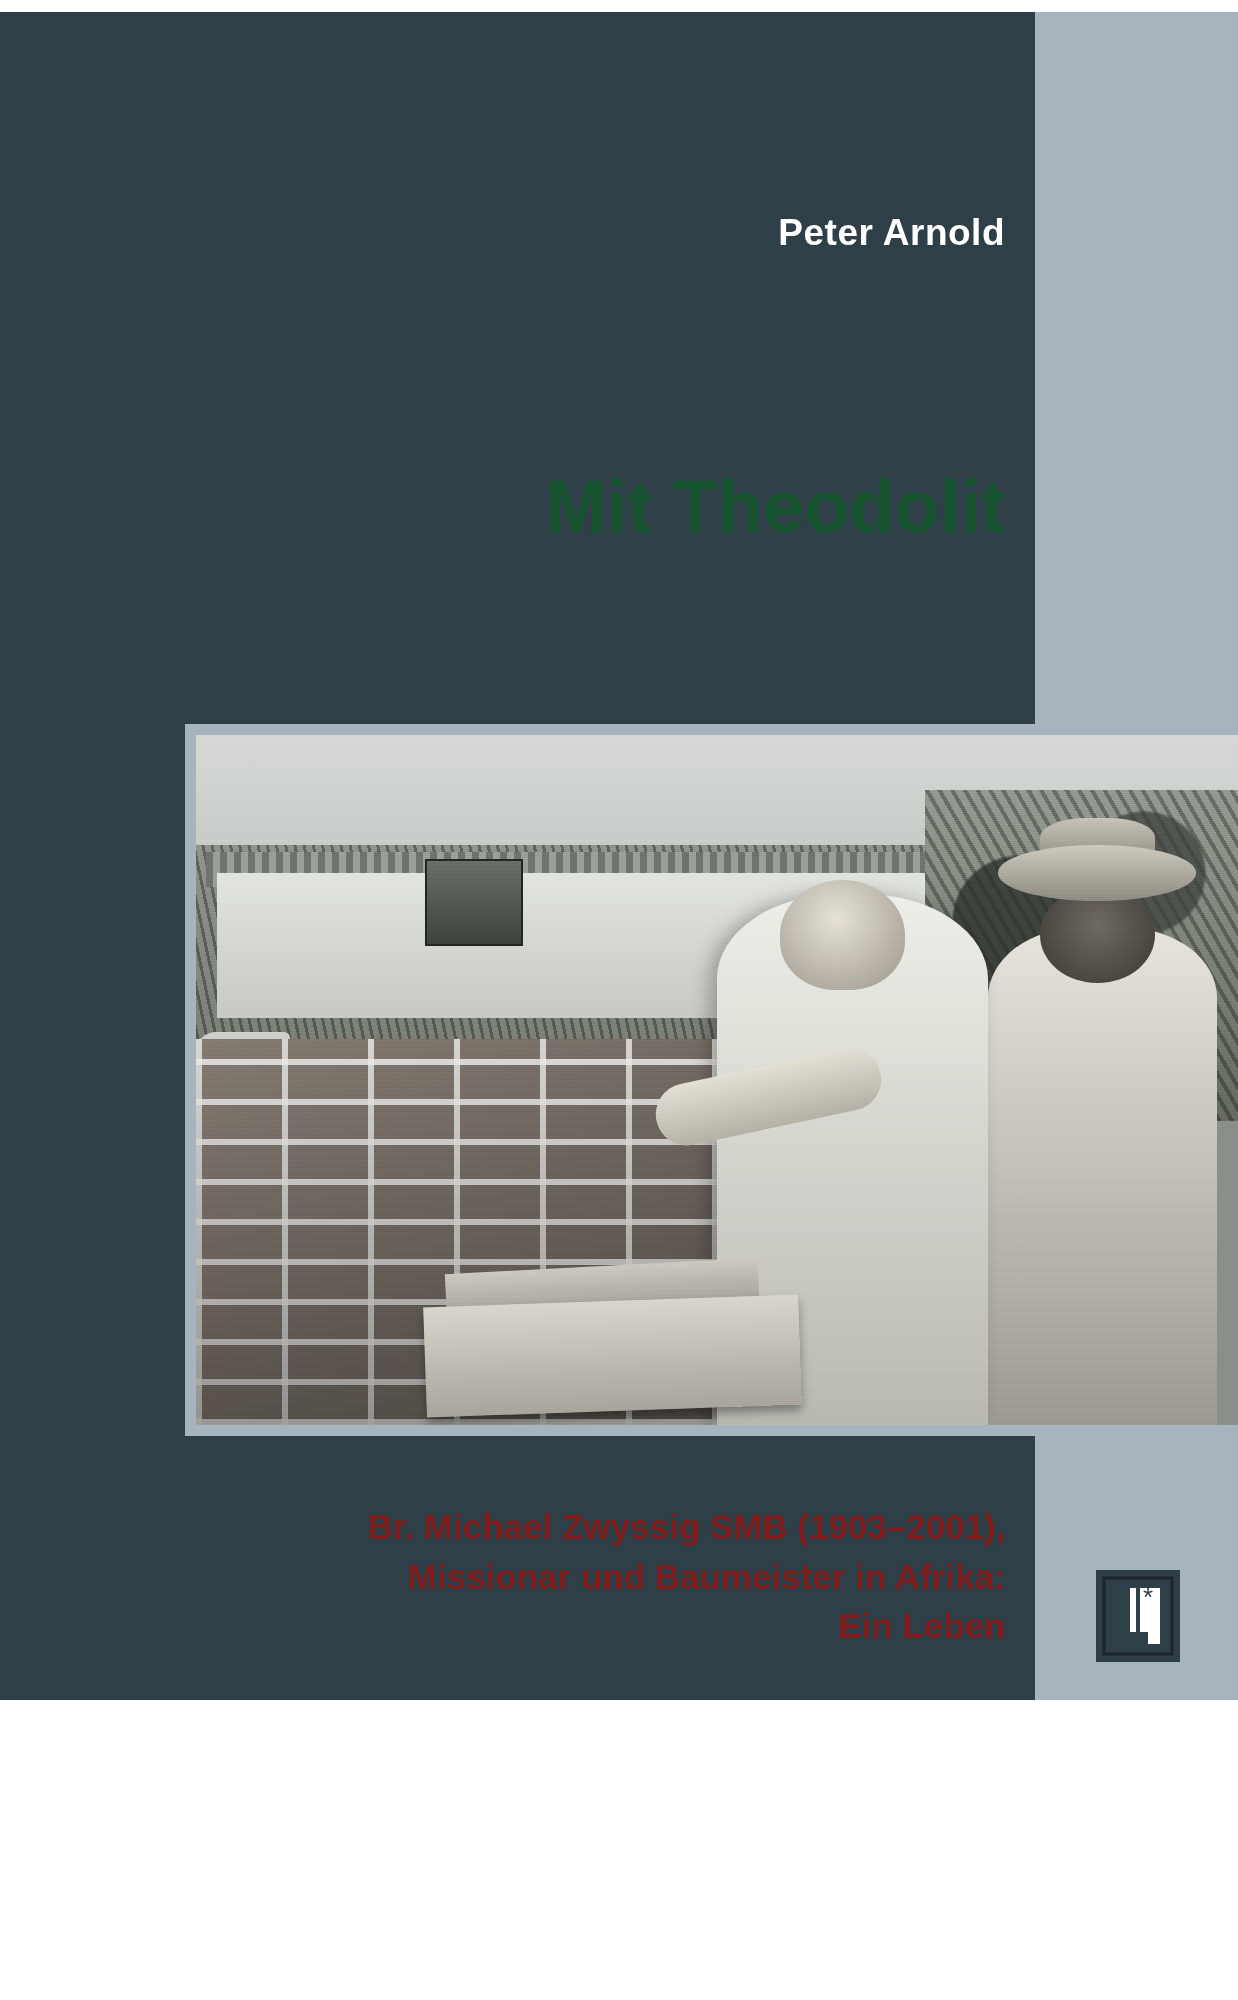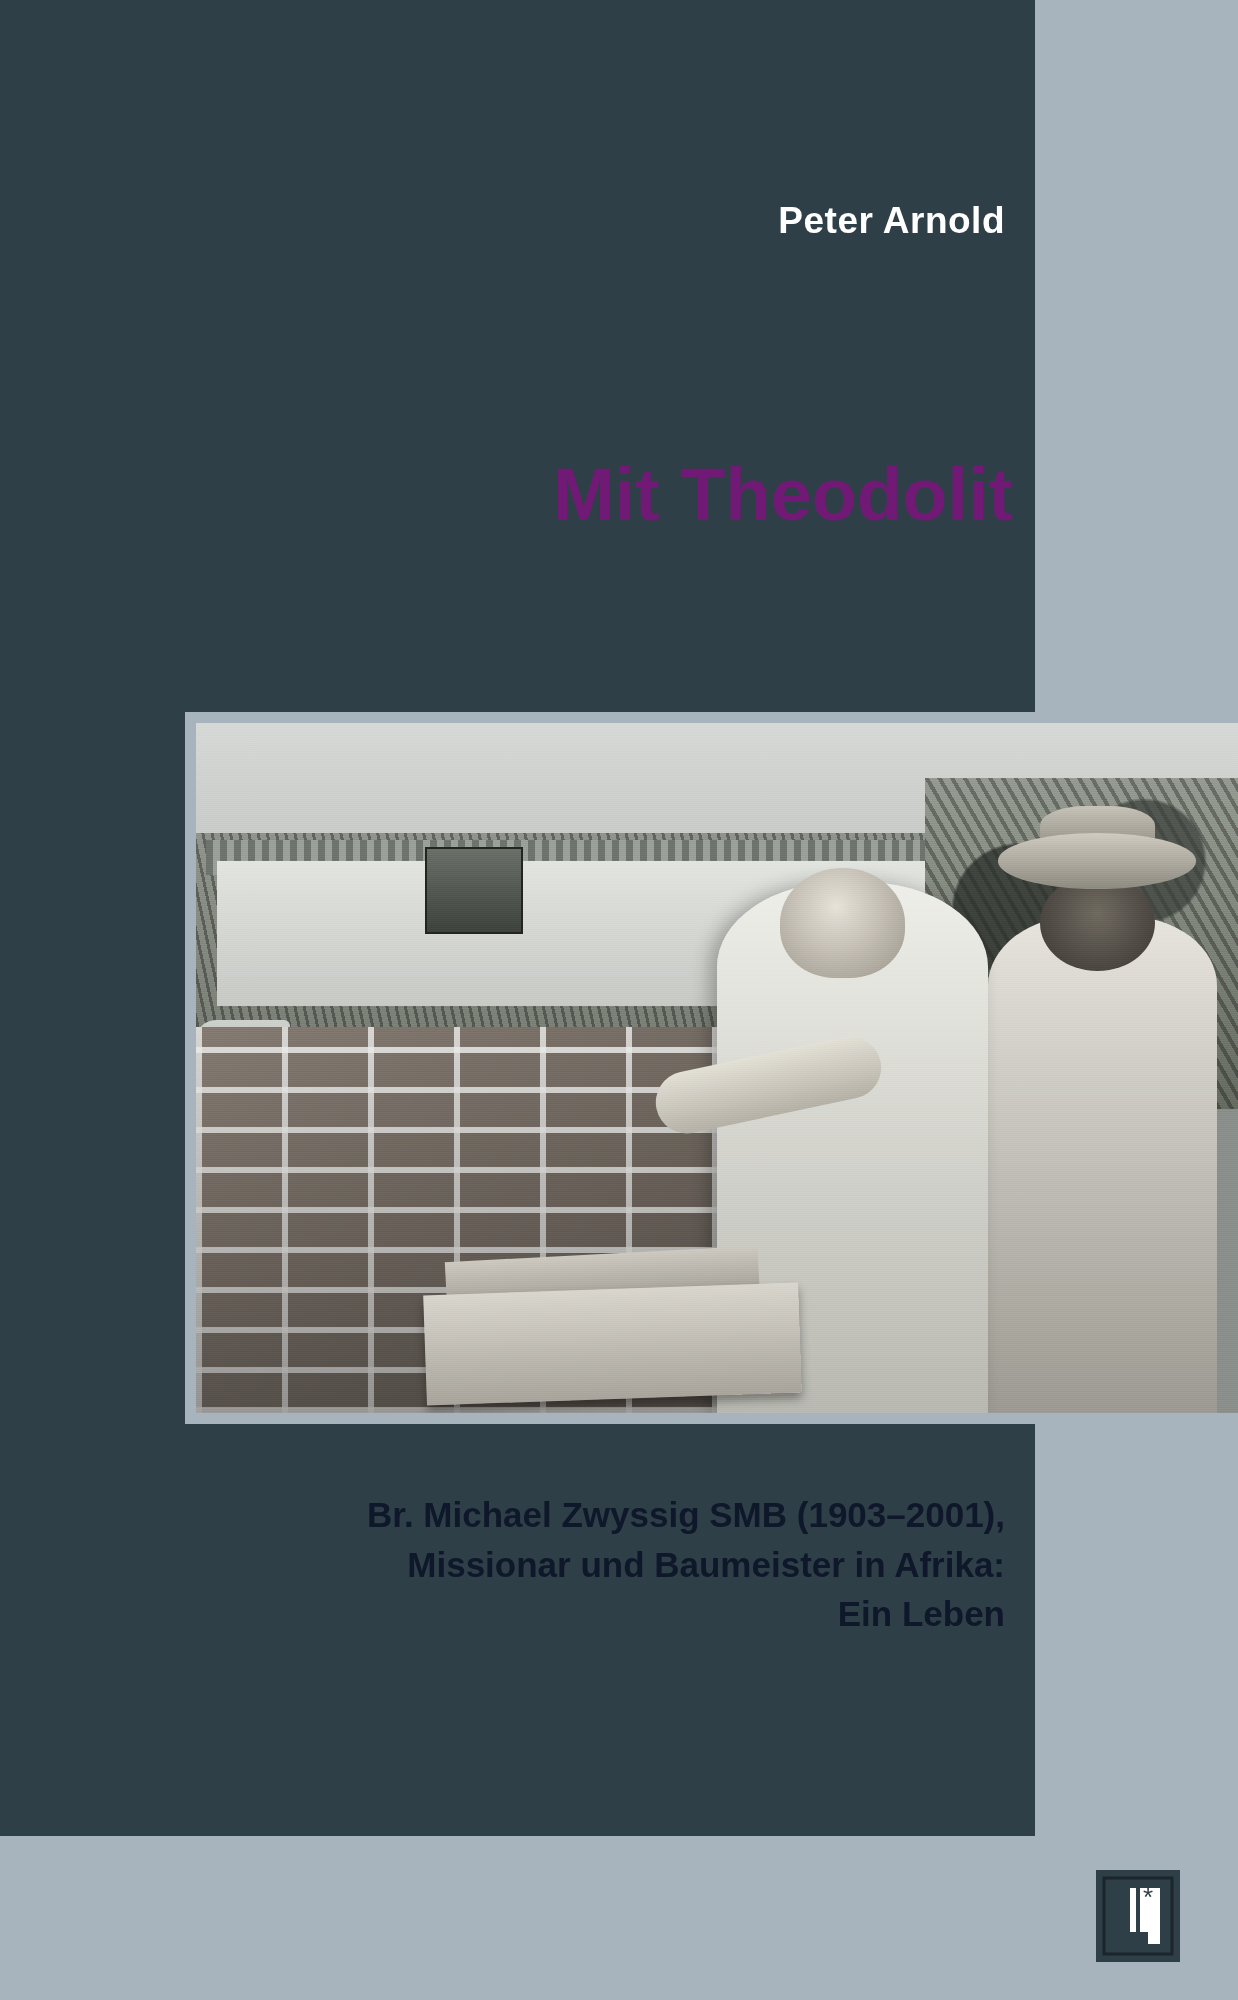--- a/index.html
+++ b/index.html
@@ -6,23 +6,24 @@
     margin: 0;
     padding: 0;
     background: #ffffff;
   }
   body {
     font-family: "Liberation Sans", sans-serif;
   }
   .cover {
     position: relative;
     width: 1238px;
-    height: 2000px;
+    height: 1688px;
     overflow: hidden;
     background: #a8b4bd;
+    margin-top: 12px;
   }
   
   .dark-panel {
     position: absolute;
     left: 0;
     top: 0;
     width: 1035px;
     height: 1836px;
     background: #2f3f48;
   }
@@ -40,25 +41,25 @@
     top: 200px;
     width: 1005px;
     text-align: right;
     color: #ffffff;
     font-size: 37px;
     font-weight: bold;
     letter-spacing: 0.5px;
   }
   .title {
     position: absolute;
-    left: 8px;
+    left: 0;
     top: 450px;
     width: 1005px;
     text-align: right;
-    color: #701a75;
+    color: #14532d;
     font-size: 74px;
     font-weight: bold;
     line-height: 1.22;
     letter-spacing: 0px;
   }
   .photo-frame {
     position: absolute;
     left: 185px;
     top: 712px;
     width: 1053px;
@@ -180,21 +181,21 @@
     background:
       repeating-linear-gradient(0deg, rgba(255,255,255,0.035) 0 1px, rgba(0,0,0,0.035) 1px 2px);
     mix-blend-mode: overlay;
   }
   .subtitle {
     position: absolute;
     left: 0;
     top: 1490px;
     width: 1005px;
     text-align: right;
-    color: #0f172a;
+    color: #7f1d1d;
     font-size: 35px;
     font-weight: bold;
     line-height: 1.42;
     white-space: pre-line;
   }
   .logo {
     position: absolute;
     right: 58px;
     bottom: 38px;
     width: 84px;

